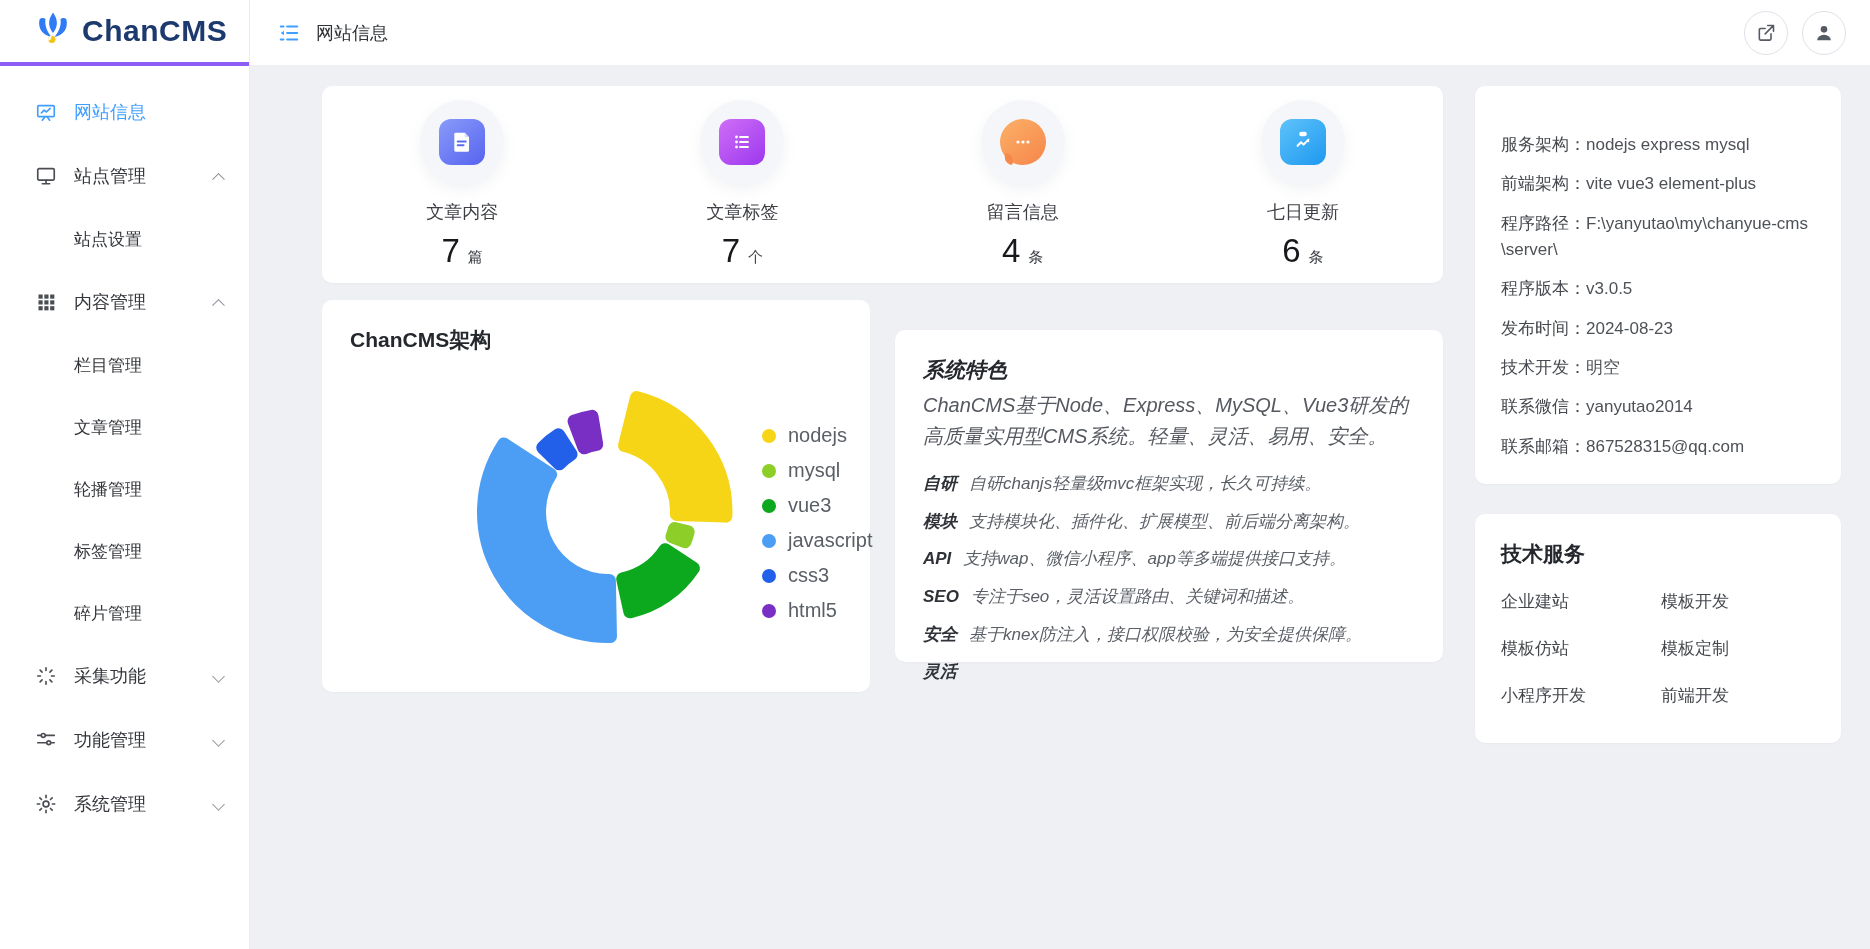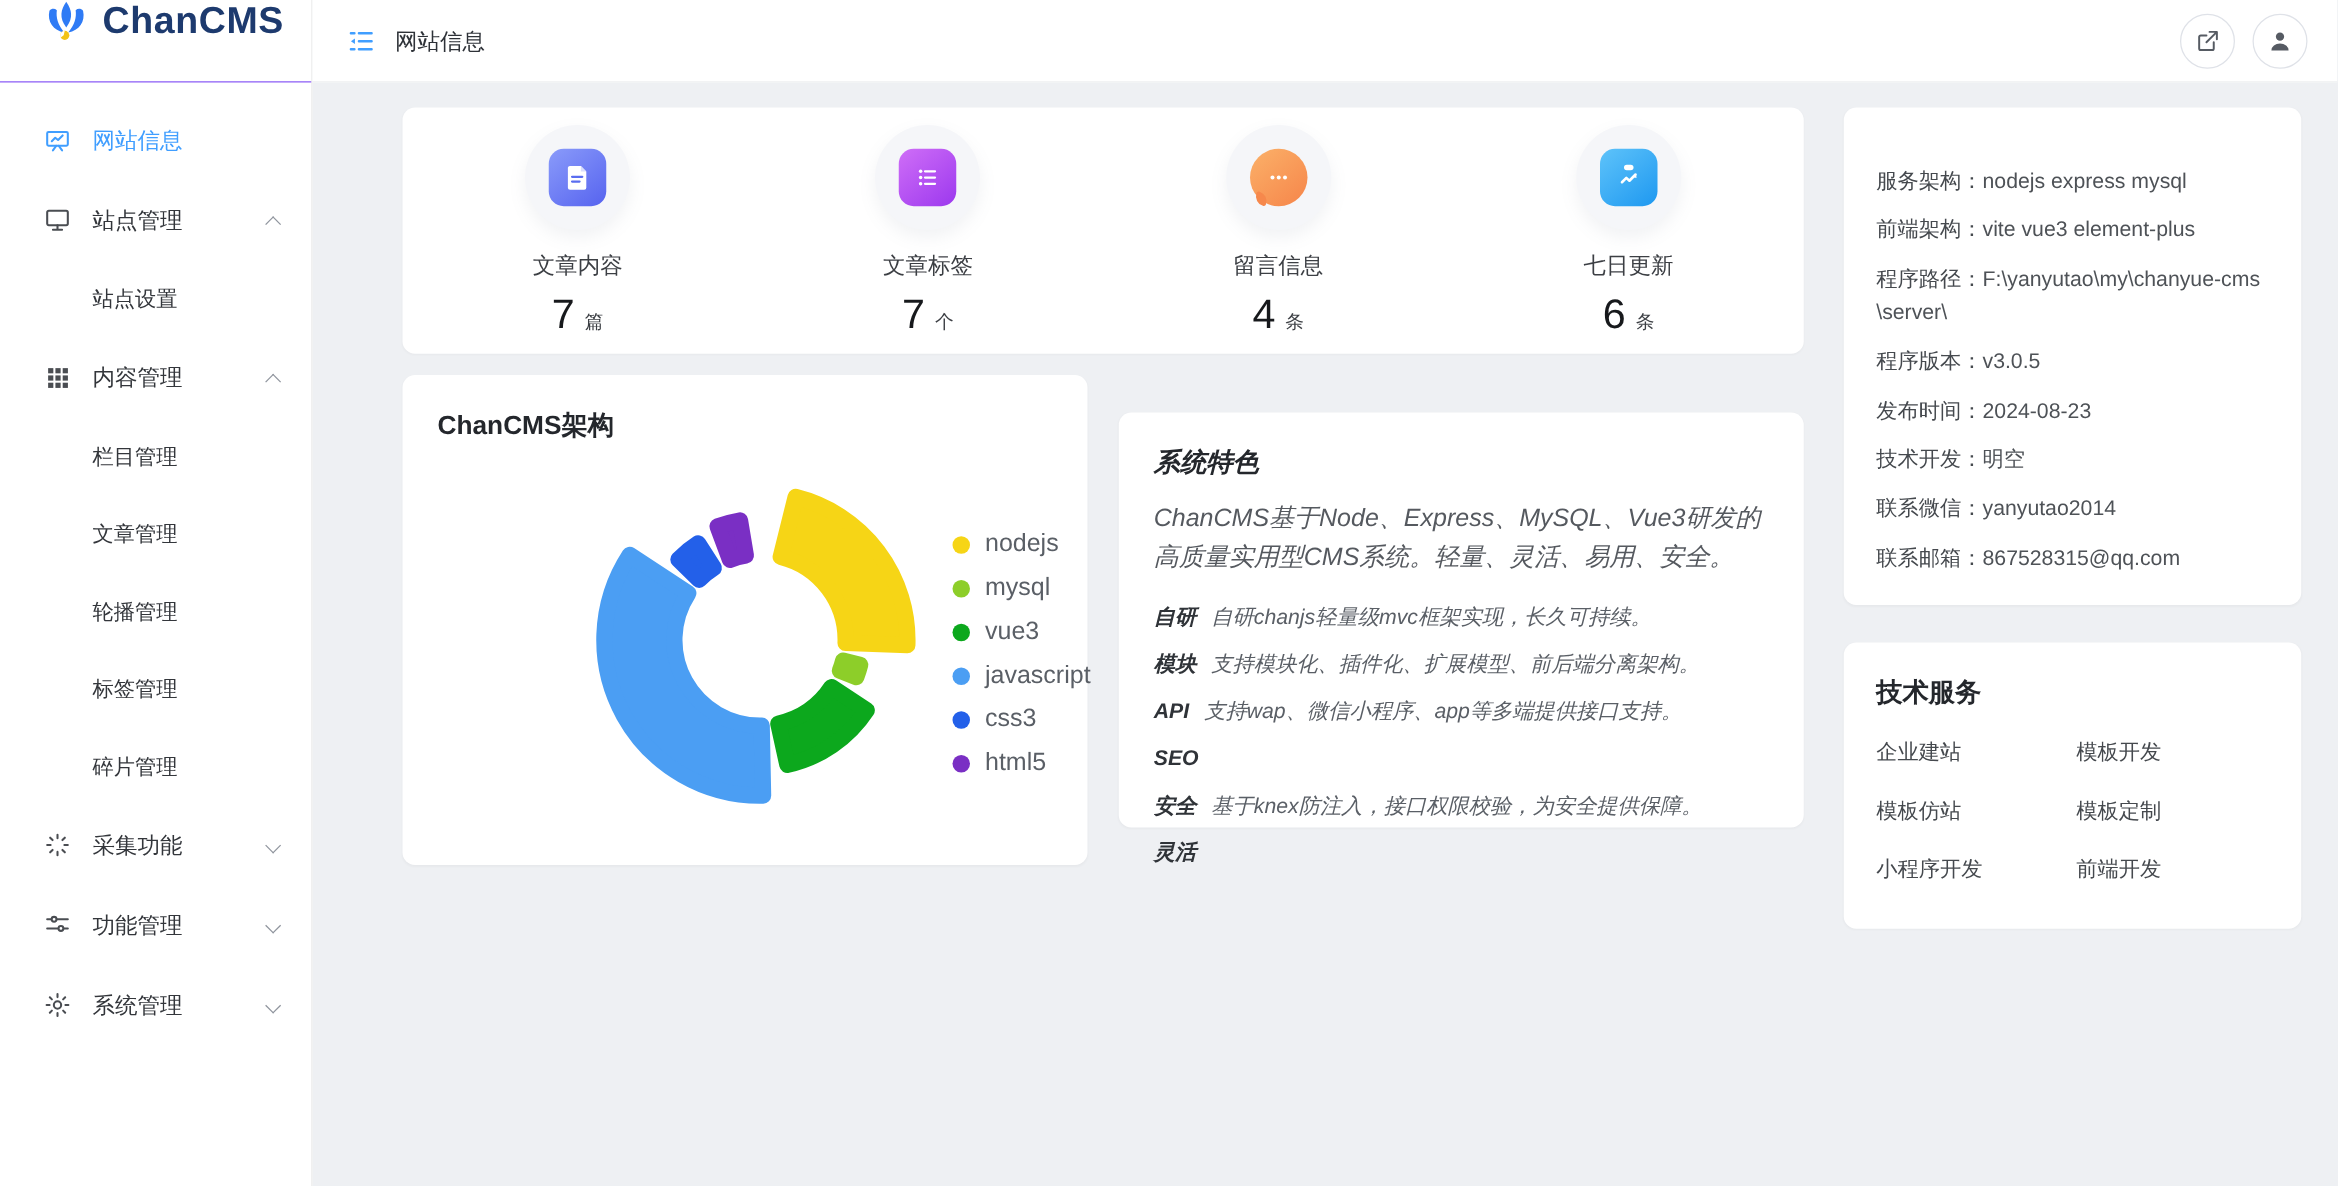--- a/index.html
+++ b/index.html
@@ -3,22 +3,22 @@
 <meta charset="utf-8">
 <style>
   * { margin:0; padding:0; box-sizing:border-box; }
   html,body { width:1870px; height:949px; overflow:hidden;
     font-family:"Liberation Sans","DejaVu Sans",sans-serif; background:#eef0f3; color:#303133; }
   .layout { display:flex; width:100%; height:100%; }
 
   
   aside { width:250px; min-width:250px; background:#fff; border-right:1px solid #ececec;
     display:flex; flex-direction:column; }
-  .logo-row { height:66px; display:flex; align-items:flex-start; gap:10px; padding:0 0 0 34px;
-    border-bottom:1px solid #8b5cf6; }
+  .logo-row { height:66px; display:flex; align-items:center; gap:10px; padding:0 0 0 34px;
+    border-bottom:4px solid #8b5cf6; }
   .logo-text { font-size:30px; font-weight:700; color:#1d3a6e; letter-spacing:.5px; }
   .menu { padding-top:14px; }
   .m-item { height:64px; display:flex; align-items:center; padding:0 26px 0 34px;
     font-size:18px; color:#33363b; cursor:pointer; position:relative; }
   .m-item .ic { width:24px; height:24px; margin-right:16px; display:flex; align-items:center; justify-content:center; color:#4a4d52; }
   .m-item.active, .m-item.active .ic { color:#409eff; }
   .m-sub { height:62px; display:flex; align-items:center; padding-left:74px;
     font-size:17px; color:#33363b; cursor:pointer; }
   .chev { width:9px; height:9px; border-right:1.7px solid #8f949d; border-bottom:1.7px solid #8f949d;
     margin-left:auto; }
@@ -63,21 +63,21 @@
   .cards-row { display:flex; gap:25px;align-items:center; }
   .chart-card { flex:1; height:392px; position:relative; padding:26px 28px; }
   .card-title { font-size:21px; font-weight:600; color:#24272c; }
   .donut-svg { position:absolute; left:0; top:0; pointer-events:none; }
   .legend { position:absolute; left:440px; top:118px; list-style:none; }
   .legend li { display:flex; align-items:center; height:35px; cursor:pointer; }
   .legend .dot { width:14px; height:14px; border-radius:50%; margin-right:12px; }
   .legend .l-label { font-size:20px; color:#5a5f66; }
 
   .feat-card { flex:1; height:332px; padding:26px 28px;font-style:italic; }
-  .feat-intro { margin-top:16px; font-size:20px; line-height:1.55; color:#55595f; }
+  .feat-intro { margin-top:6px; font-size:20px; line-height:1.55; color:#55595f; }
   .feat-list { margin-top:20px; }
   .feat-row { display:flex; align-items:baseline; margin-top:13px; font-size:17px; line-height:1.45; }
   .feat-tag { font-weight:700; color:#2f3338; margin-right:12px; white-space:nowrap; }
   .feat-text { color:#5a5f66; }
 
   
   .ta-card { padding:26px 26px 24px; margin-bottom:30px; }
   .ta-rows { margin-top:20px; }
   .ta-row { font-size:17px; line-height:1.55; color:#4e5257; margin-top:13px; }
   .ta-label { color:#45494e; }
@@ -352,20 +352,21 @@
                 <div class="feat-row">
                   <span class="feat-tag">模块</span>
                   <span class="feat-text">支持模块化、插件化、扩展模型、前后端分离架构。</span>
                 </div>
                 <div class="feat-row">
                   <span class="feat-tag">API</span>
                   <span class="feat-text">支持wap、微信小程序、app等多端提供接口支持。</span>
                 </div>
                 <div class="feat-row">
                   <span class="feat-tag">SEO</span>
+                  <span class="feat-text">专注于seo，灵活设置路由、关键词和描述。</span>
                 </div>
                 <div class="feat-row">
                   <span class="feat-tag">安全</span>
                   <span class="feat-text">基于knex防注入，接口权限校验，为安全提供保障。</span>
                 </div>
                 <div class="feat-row">
                   <span class="feat-tag">灵活</span>
                 </div>
               </div>
             </section>

